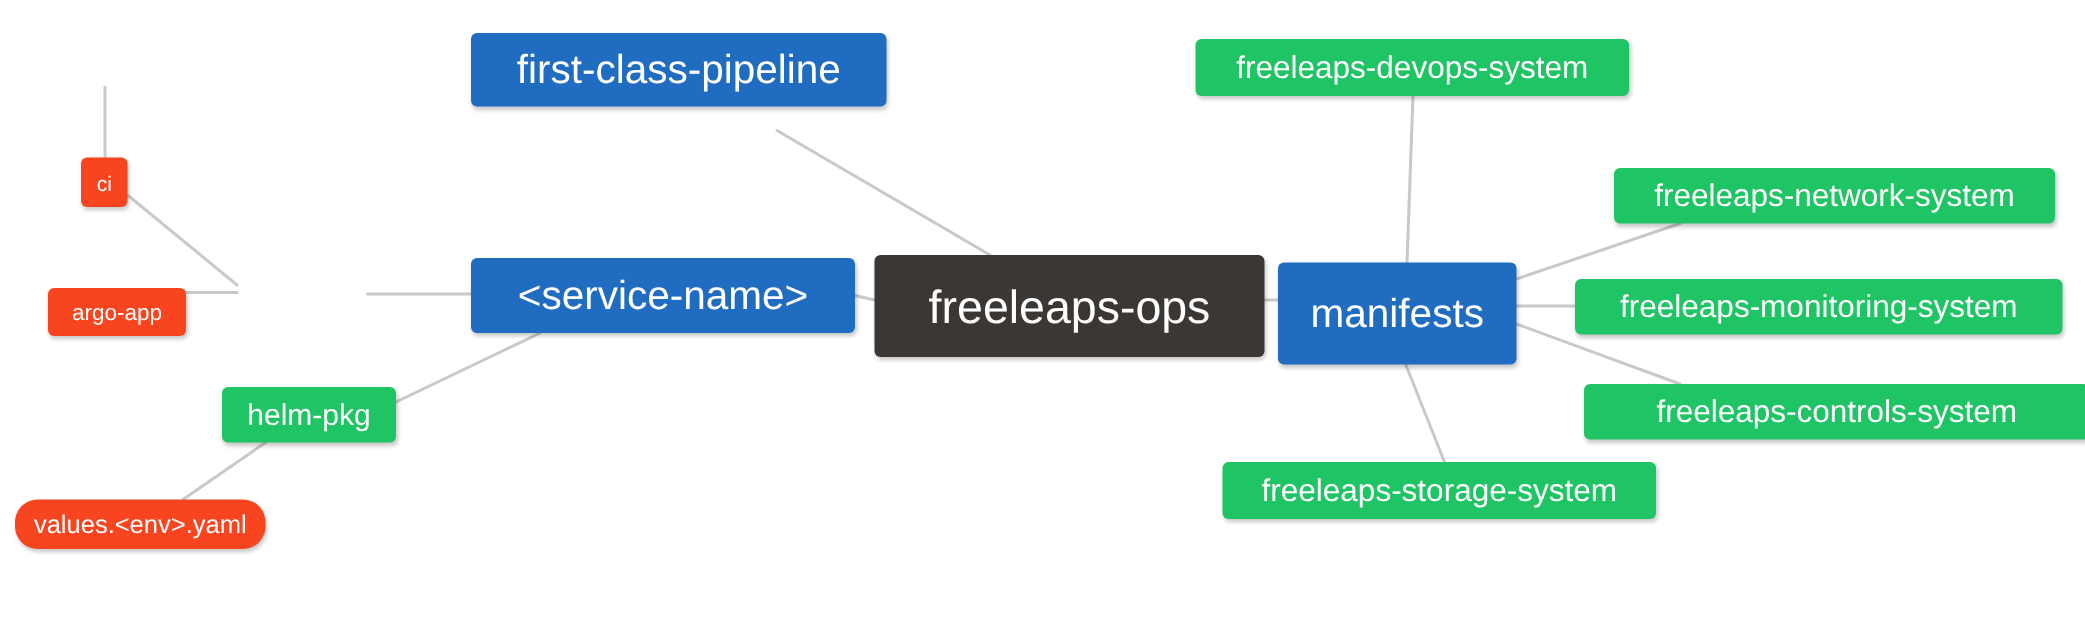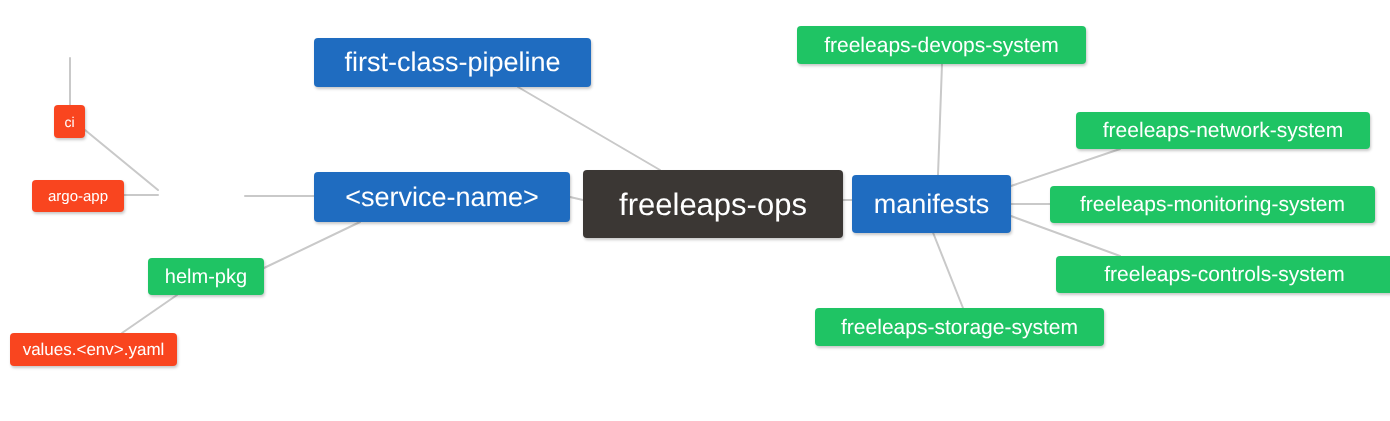--- a/index.html
+++ b/index.html
@@ -71,39 +71,39 @@
       <line x1="843" y1="200" x2="852" y2="200" stroke="#c9c9c9" stroke-width="2" stroke-linecap="round"></line>
       <line x1="938" y1="175" x2="942" y2="64" stroke="#c9c9c9" stroke-width="2" stroke-linecap="round"></line>
       <line x1="1011" y1="186" x2="1120" y2="149" stroke="#c9c9c9" stroke-width="2" stroke-linecap="round"></line>
       <line x1="1011" y1="204" x2="1050" y2="204" stroke="#c9c9c9" stroke-width="2" stroke-linecap="round"></line>
       <line x1="1011" y1="216" x2="1120" y2="256" stroke="#c9c9c9" stroke-width="2" stroke-linecap="round"></line>
       <line x1="930" y1="225" x2="963" y2="308" stroke="#c9c9c9" stroke-width="2" stroke-linecap="round"></line>
     </svg>
     <div class="node node-red" style="left: 54px; top: 105px; width: 31px; height: 33px; font-size: 14px;">
       <span>ci</span>
     </div>
-    <div class="node node-red" style="left: 32px; top: 180px; width: 92px; height: 32px; font-size: 15px;">
+    <div class="node node-red" style="left: 32px; top: 192px; width: 92px; height: 32px; font-size: 15px;">
       <span>argo-app</span>
     </div>
     <div class="node node-green" style="left: 148px; top: 258px; width: 116px; height: 37px; font-size: 20px;">
       <span>helm-pkg</span>
     </div>
-    <div class="node node-red" style="left: 10px; top: 333px; width: 167px; height: 33px; font-size: 17px;">
+    <div class="node node-red" style="left: 10px; top: 333px; width: 167px; height: 33px; font-size: 17px; border-radius: 15px;">
       <span>values.&lt;env&gt;.yaml</span>
     </div>
-    <div class="node node-blue" style="left: 314px; top: 38px; width: 277px; height: 49px; font-size: 27px;">
+    <div class="node node-blue" style="left: 314px; top: 22px; width: 277px; height: 49px; font-size: 27px;">
       <span>first-class-pipeline</span>
     </div>
     <div class="node node-blue" style="left: 314px; top: 172px; width: 256px; height: 50px; font-size: 27px;">
       <span>&lt;service-name&gt;</span>
     </div>
     <div class="node node-root" style="left: 583px; top: 170px; width: 260px; height: 68px; font-size: 31px;">
       <span>freeleaps-ops</span>
     </div>
-    <div class="node node-blue" style="left: 852px; top: 175px; width: 159px; height: 58px; font-size: 27px;">
+    <div class="node node-blue" style="left: 852px; top: 175px; width: 159px; height: 68px; font-size: 27px;">
       <span>manifests</span>
     </div>
     <div class="node node-green" style="left: 797px; top: 26px; width: 289px; height: 38px; font-size: 21px; justify-content: center;">
       <span>freeleaps-devops-system</span>
     </div>
     <div class="node node-green" style="left: 1056px; top: 112px; width: 294px; height: 37px; font-size: 21px; margin-left: 20px;">
       <span>freeleaps-network-system</span>
     </div>
     <div class="node node-green" style="left: 1050px; top: 186px; width: 325px; height: 37px; font-size: 21px;">
       <span>freeleaps-monitoring-system</span>

